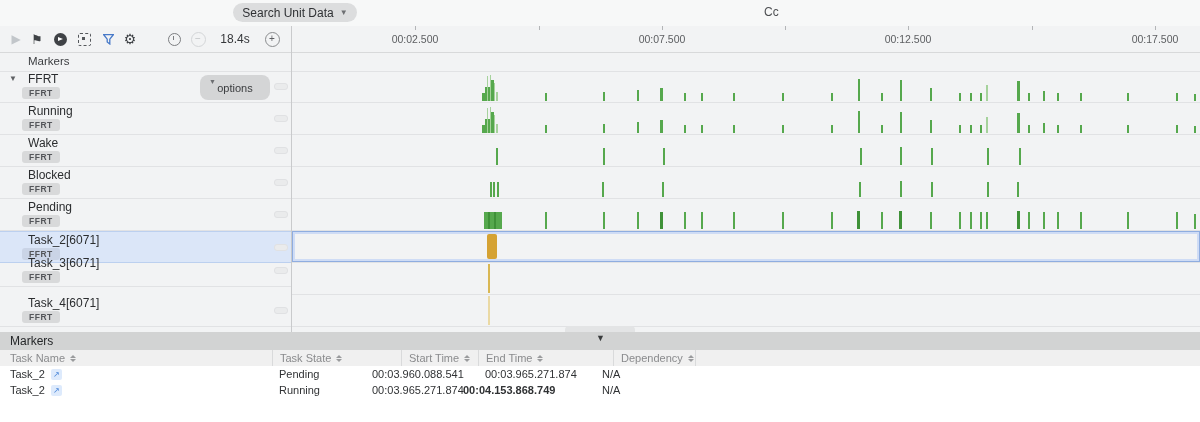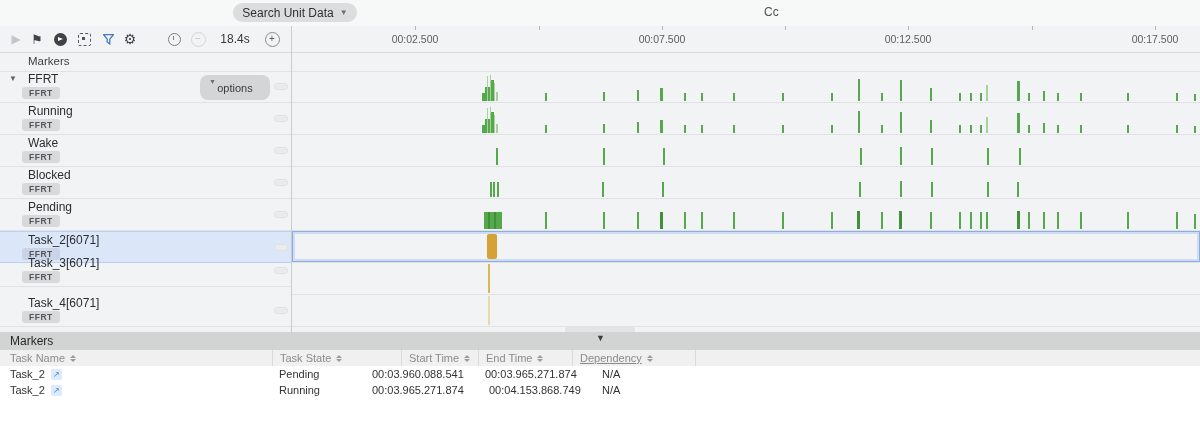--- a/index.html
+++ b/index.html
@@ -361,39 +361,39 @@
             <i class="dn"></i>
           </span>
         </div>
         <div class="th" style="left: 478px; width: 117px;">
           <span>End Time</span>
           <span class="sort">
             <i class="up"></i>
             <i class="dn"></i>
           </span>
         </div>
-        <div class="th" style="left: 572px; width: 100px; text-decoration: underline;">
+        <div class="th" style="left: 613px; width: 100px;">
           <span>Dependency</span>
           <span class="sort">
             <i class="up"></i>
             <i class="dn"></i>
           </span>
         </div>
         <div class="th" style="left: 695px; width: 0px;"></div>
       </div>
     <div id="tbody">
         <div class="trow" style="top: 34px;">
           <div class="td first" style="left: 0px; width: 272px;">Task_2<span class="link-ic">↗</span></div>
           <div class="td" style="left: 272px; width: 93px;">Pending</div>
           <div class="td" style="left: 365px; width: 113px;">00:03.960.088.541</div>
           <div class="td" style="left: 478px; width: 117px;">00:03.965.271.874</div>
           <div class="td" style="left: 595px; width: 100px;">N/A</div>
         </div>
         <div class="trow" style="top: 50px;">
           <div class="td first" style="left: 0px; width: 272px;">Task_2<span class="link-ic">↗</span></div>
           <div class="td" style="left: 272px; width: 93px;">Running</div>
           <div class="td" style="left: 365px; width: 113px;">00:03.965.271.874</div>
-          <div class="td" style="left: 482px; width: 117px;">00:04.153.868.749</div>
+          <div class="td" style="left: 456px; width: 117px; font-weight: bold;">00:04.153.868.749</div>
           <div class="td" style="left: 595px; width: 100px;">N/A</div>
         </div>
       </div>
   </div>
 </div>
 
 </body></html>

